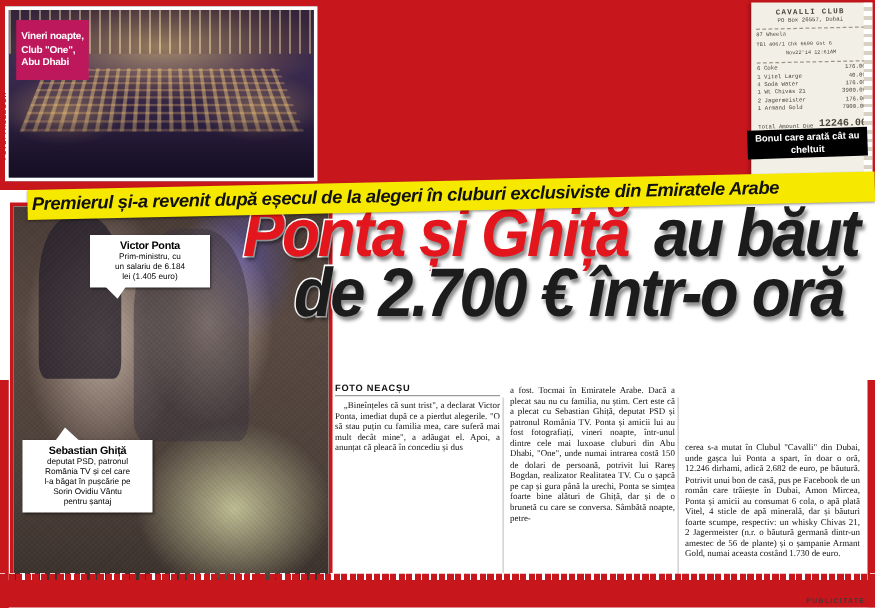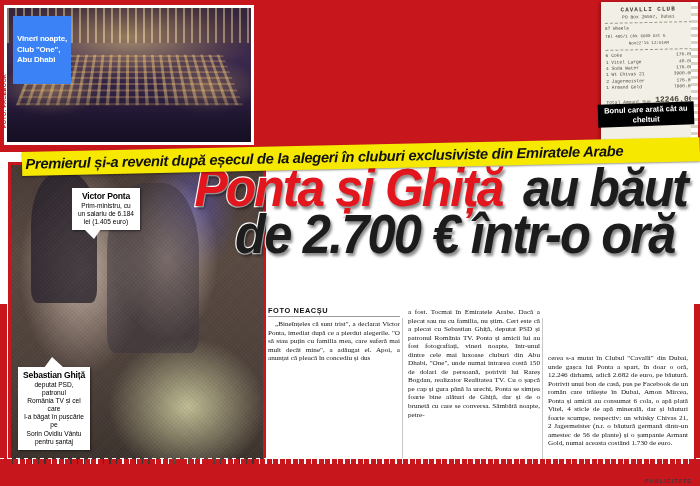--- a/index.html
+++ b/index.html
@@ -79,23 +79,23 @@
     background:linear-gradient(90deg,#b98fd8,#8e6fc0,#b98fd8);
     box-shadow:0 0 5px rgba(190,140,240,.8);
     border-radius:3px;
   }
   .tableb {
     position:absolute; width:34px; height:14px; border-radius:3px;
     background:linear-gradient(180deg,#8a6a4a,#4b382a);
   }
 
   .photo-label {
-    position:absolute; background:#3b82f6; color:#fff;
+    position:absolute; background:#be185d; color:#fff;
     font-weight:bold; font-size:8px; line-height:10.5px;
-    padding:18px 4px; letter-spacing:-.2px; z-index:6;
+    padding:8px 4px; letter-spacing:-.2px; z-index:6;
     white-space:pre-line;
   }
   .label-a { left:6px; top:8px; }
   .label-b { left:7px; top:8px; }
 
   
   .receipt {
     position:absolute; left:601px; top:2px; width:97px; height:145px;
     background:#f2efe6; z-index:8;
     box-shadow:-2px 0 3px rgba(0,0,0,.25);
@@ -179,26 +179,26 @@
     position:absolute; background:#fff; z-index:15;
     text-align:center; color:#000;
     box-shadow:1px 1px 2px rgba(0,0,0,.5);
     padding:3px 5px 4px;
   }
   .bubble .b-name { font-weight:bold; font-size:8.6px; line-height:10px; letter-spacing:-.2px; }
   .bubble .b-desc { font-size:6.6px; line-height:8.1px; margin-top:1px; white-space:pre-line; }
   .bubble::after {
     content:""; position:absolute; width:0; height:0;
   }
-  .bubble-ponta { left:72px; top:188px; width:68px; }
+  .bubble-ponta { left:72px; top:188px; width:96px; }
   .bubble-ponta::after {
     left:12px; bottom:-9px; border-left:10px solid transparent;
     border-right:7px solid transparent; border-top:10px solid #fff;
   }
-  .bubble-ghita { left:18px; top:367px; width:72px; }
+  .bubble-ghita { left:18px; top:352px; width:104px; }
   .bubble-ghita::after {
     left:26px; top:-10px; border-left:8px solid transparent;
     border-right:12px solid transparent; border-bottom:11px solid #fff;
   }
 
   
   .headline {
     position:absolute; left:178px; top:163px; width:520px; z-index:13;
     pointer-events:none;
   }

